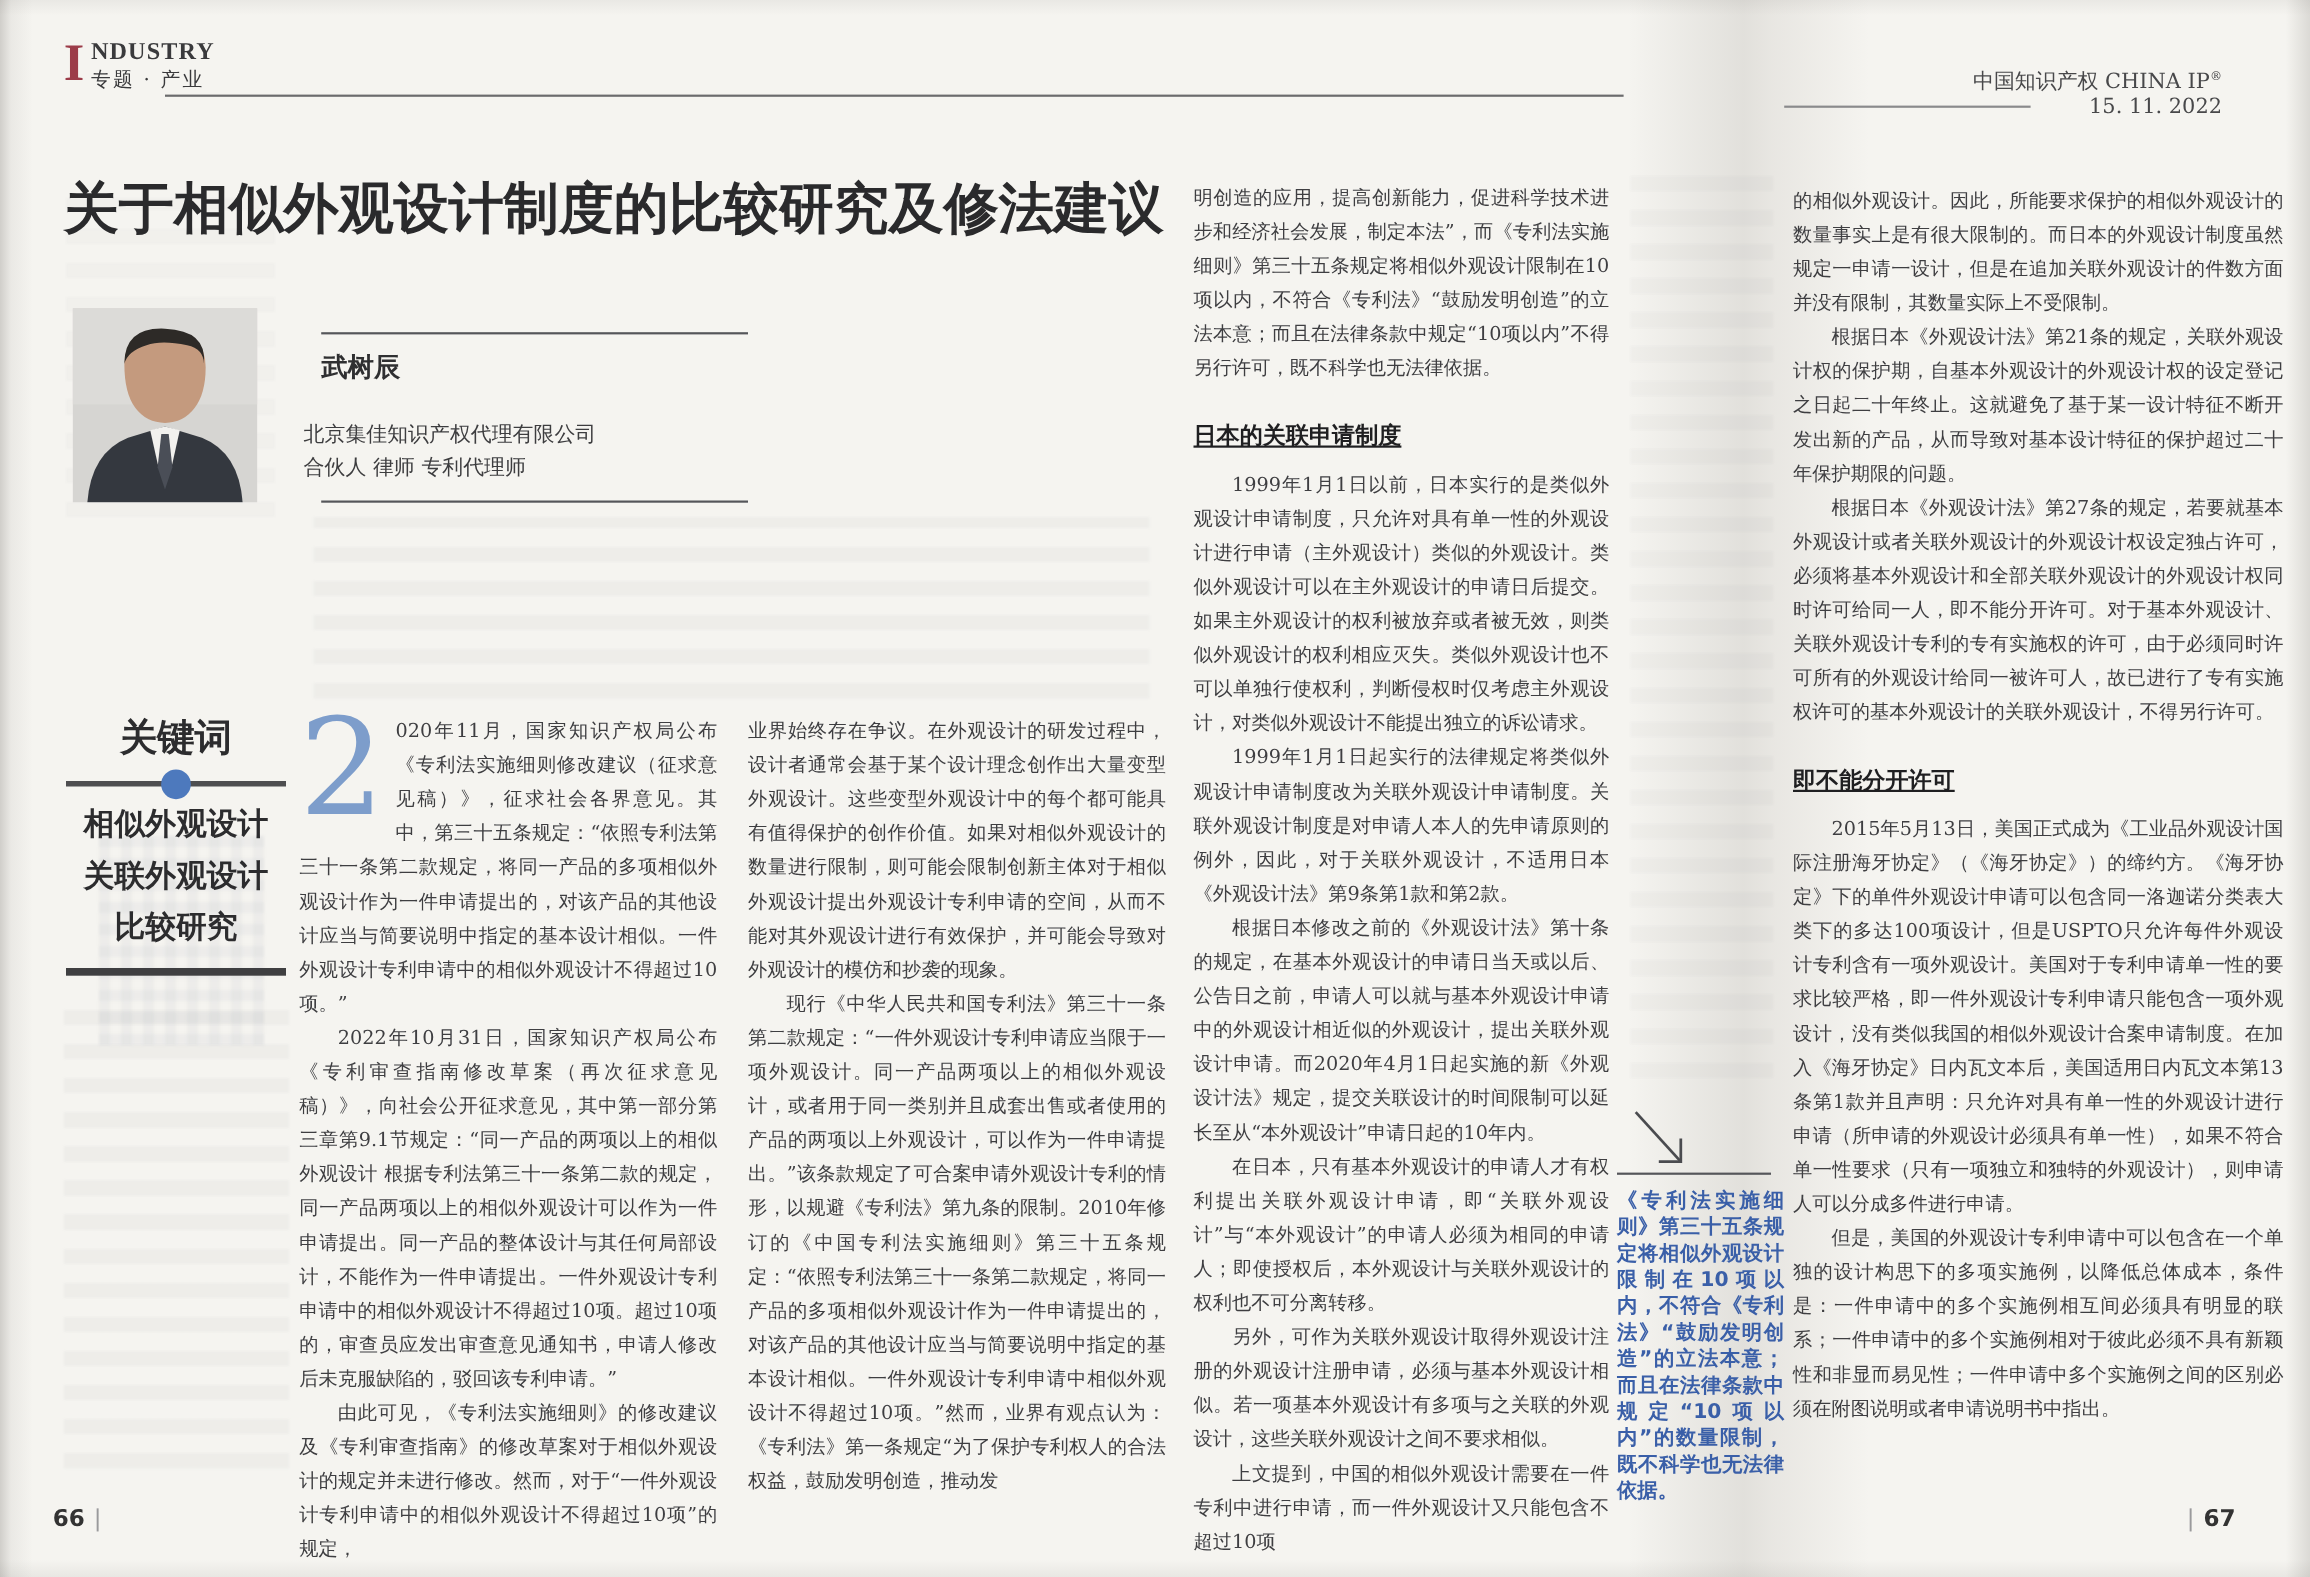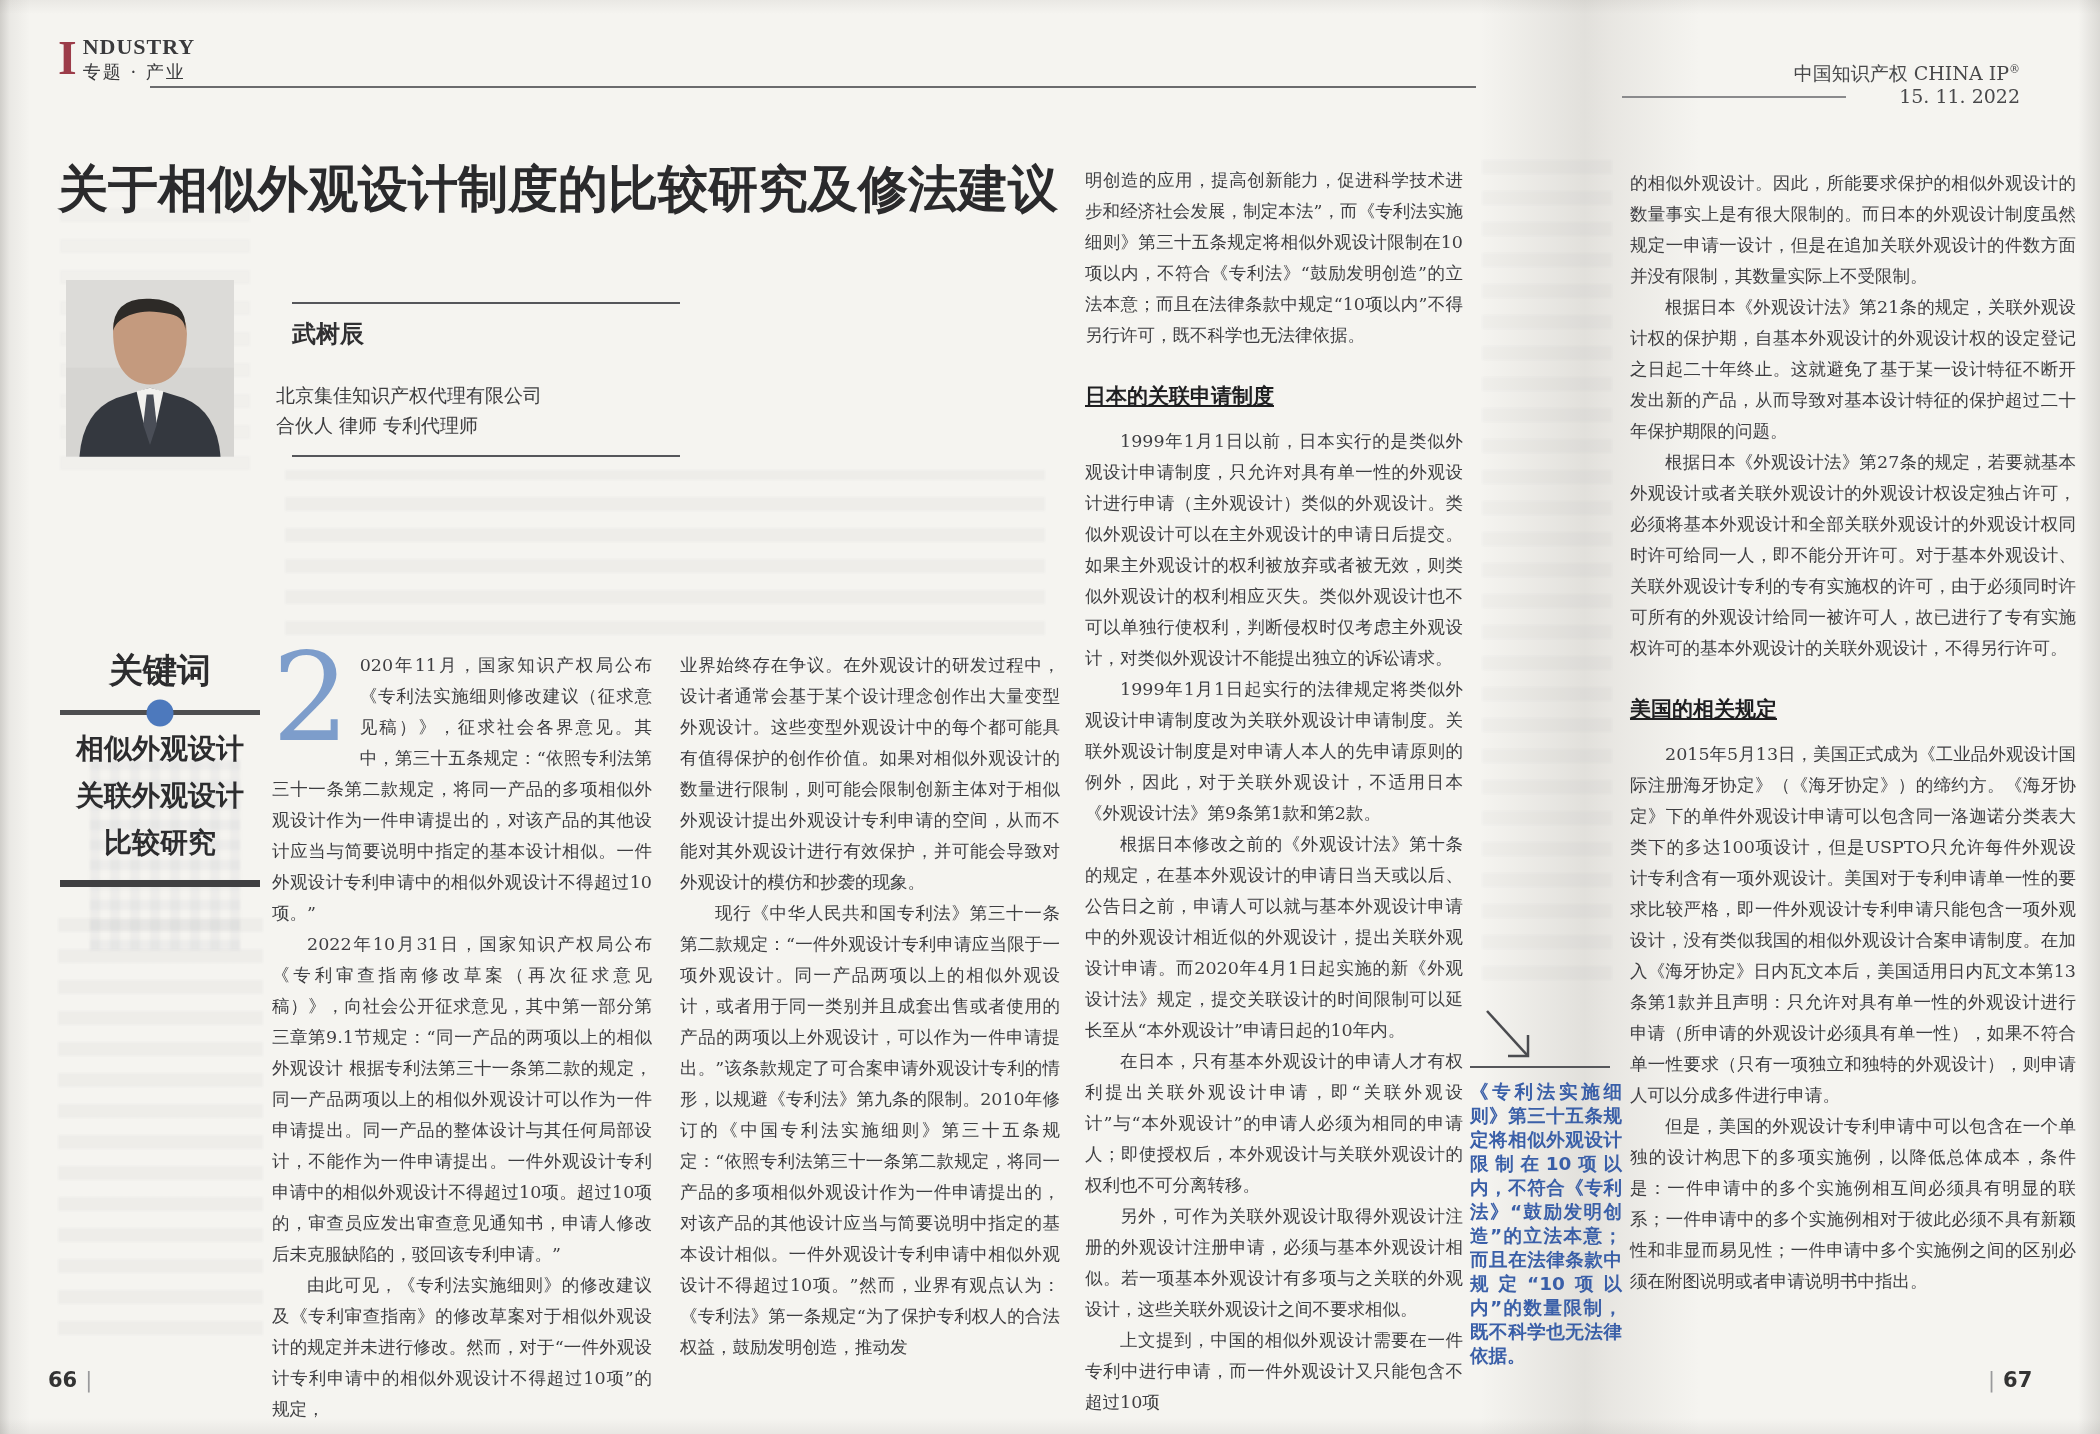--- a/index.html
+++ b/index.html
@@ -140,21 +140,21 @@
     <line x1="3" y1="3" x2="44" y2="48" stroke="#4a4b4f" stroke-width="2.5"></line>
     <polyline points="44,27 44,48 24,48" fill="none" stroke="#4a4b4f" stroke-width="2.5"></polyline>
   </svg>
   <div class="abs pq-rule" style="left:1470px;top:1066px;width:140px;"></div>
   <div class="abs pq" style="left:1470px;top:1080px;">《专利法实施细则》第三十五条规定将相似外观设计限制在10项以内，不符合《专利法》“鼓励发明创造”的立法本意；而且在法律条款中规定“10项以内”的数量限制，既不科学也无法律依据。</div>
 
   <div class="abs col" style="left:1630px;top:168px;width:446px;">
     <p>的相似外观设计。因此，所能要求保护的相似外观设计的数量事实上是有很大限制的。而日本的外观设计制度虽然规定一申请一设计，但是在追加关联外观设计的件数方面并没有限制，其数量实际上不受限制。</p>
     <p class="ind">根据日本《外观设计法》第21条的规定，关联外观设计权的保护期，自基本外观设计的外观设计权的设定登记之日起二十年终止。这就避免了基于某一设计特征不断开发出新的产品，从而导致对基本设计特征的保护超过二十年保护期限的问题。</p>
     <p class="ind">根据日本《外观设计法》第27条的规定，若要就基本外观设计或者关联外观设计的外观设计权设定独占许可，必须将基本外观设计和全部关联外观设计的外观设计权同时许可给同一人，即不能分开许可。对于基本外观设计、关联外观设计专利的专有实施权的许可，由于必须同时许可所有的外观设计给同一被许可人，故已进行了专有实施权许可的基本外观设计的关联外观设计，不得另行许可。</p>
-    <div class="subhead">美国的相关规定</div>
+    <div class="subhead">即不能分开许可</div>
     <p class="ind">2015年5月13日，美国正式成为《工业品外观设计国际注册海牙协定》（《海牙协定》）的缔约方。《海牙协定》下的单件外观设计申请可以包含同一洛迦诺分类表大类下的多达100项设计，但是USPTO只允许每件外观设计专利含有一项外观设计。美国对于专利申请单一性的要求比较严格，即一件外观设计专利申请只能包含一项外观设计，没有类似我国的相似外观设计合案申请制度。在加入《海牙协定》日内瓦文本后，美国适用日内瓦文本第13条第1款并且声明：只允许对具有单一性的外观设计进行申请（所申请的外观设计必须具有单一性），如果不符合单一性要求（只有一项独立和独特的外观设计），则申请人可以分成多件进行申请。</p>
     <p class="ind">但是，美国的外观设计专利申请中可以包含在一个单独的设计构思下的多项实施例，以降低总体成本，条件是：一件申请中的多个实施例相互间必须具有明显的联系；一件申请中的多个实施例相对于彼此必须不具有新颖性和非显而易见性；一件申请中多个实施例之间的区别必须在附图说明或者申请说明书中指出。</p>
   </div>
 
   <div class="abs pnum" style="left:48px;top:1368px;">
     <span>66</span><span class="pbar">|</span>
   </div>
   <div class="abs pnum" style="left:1980px;top:1368px;">
     <span class="pbar">|</span><span>67</span>
   </div>

